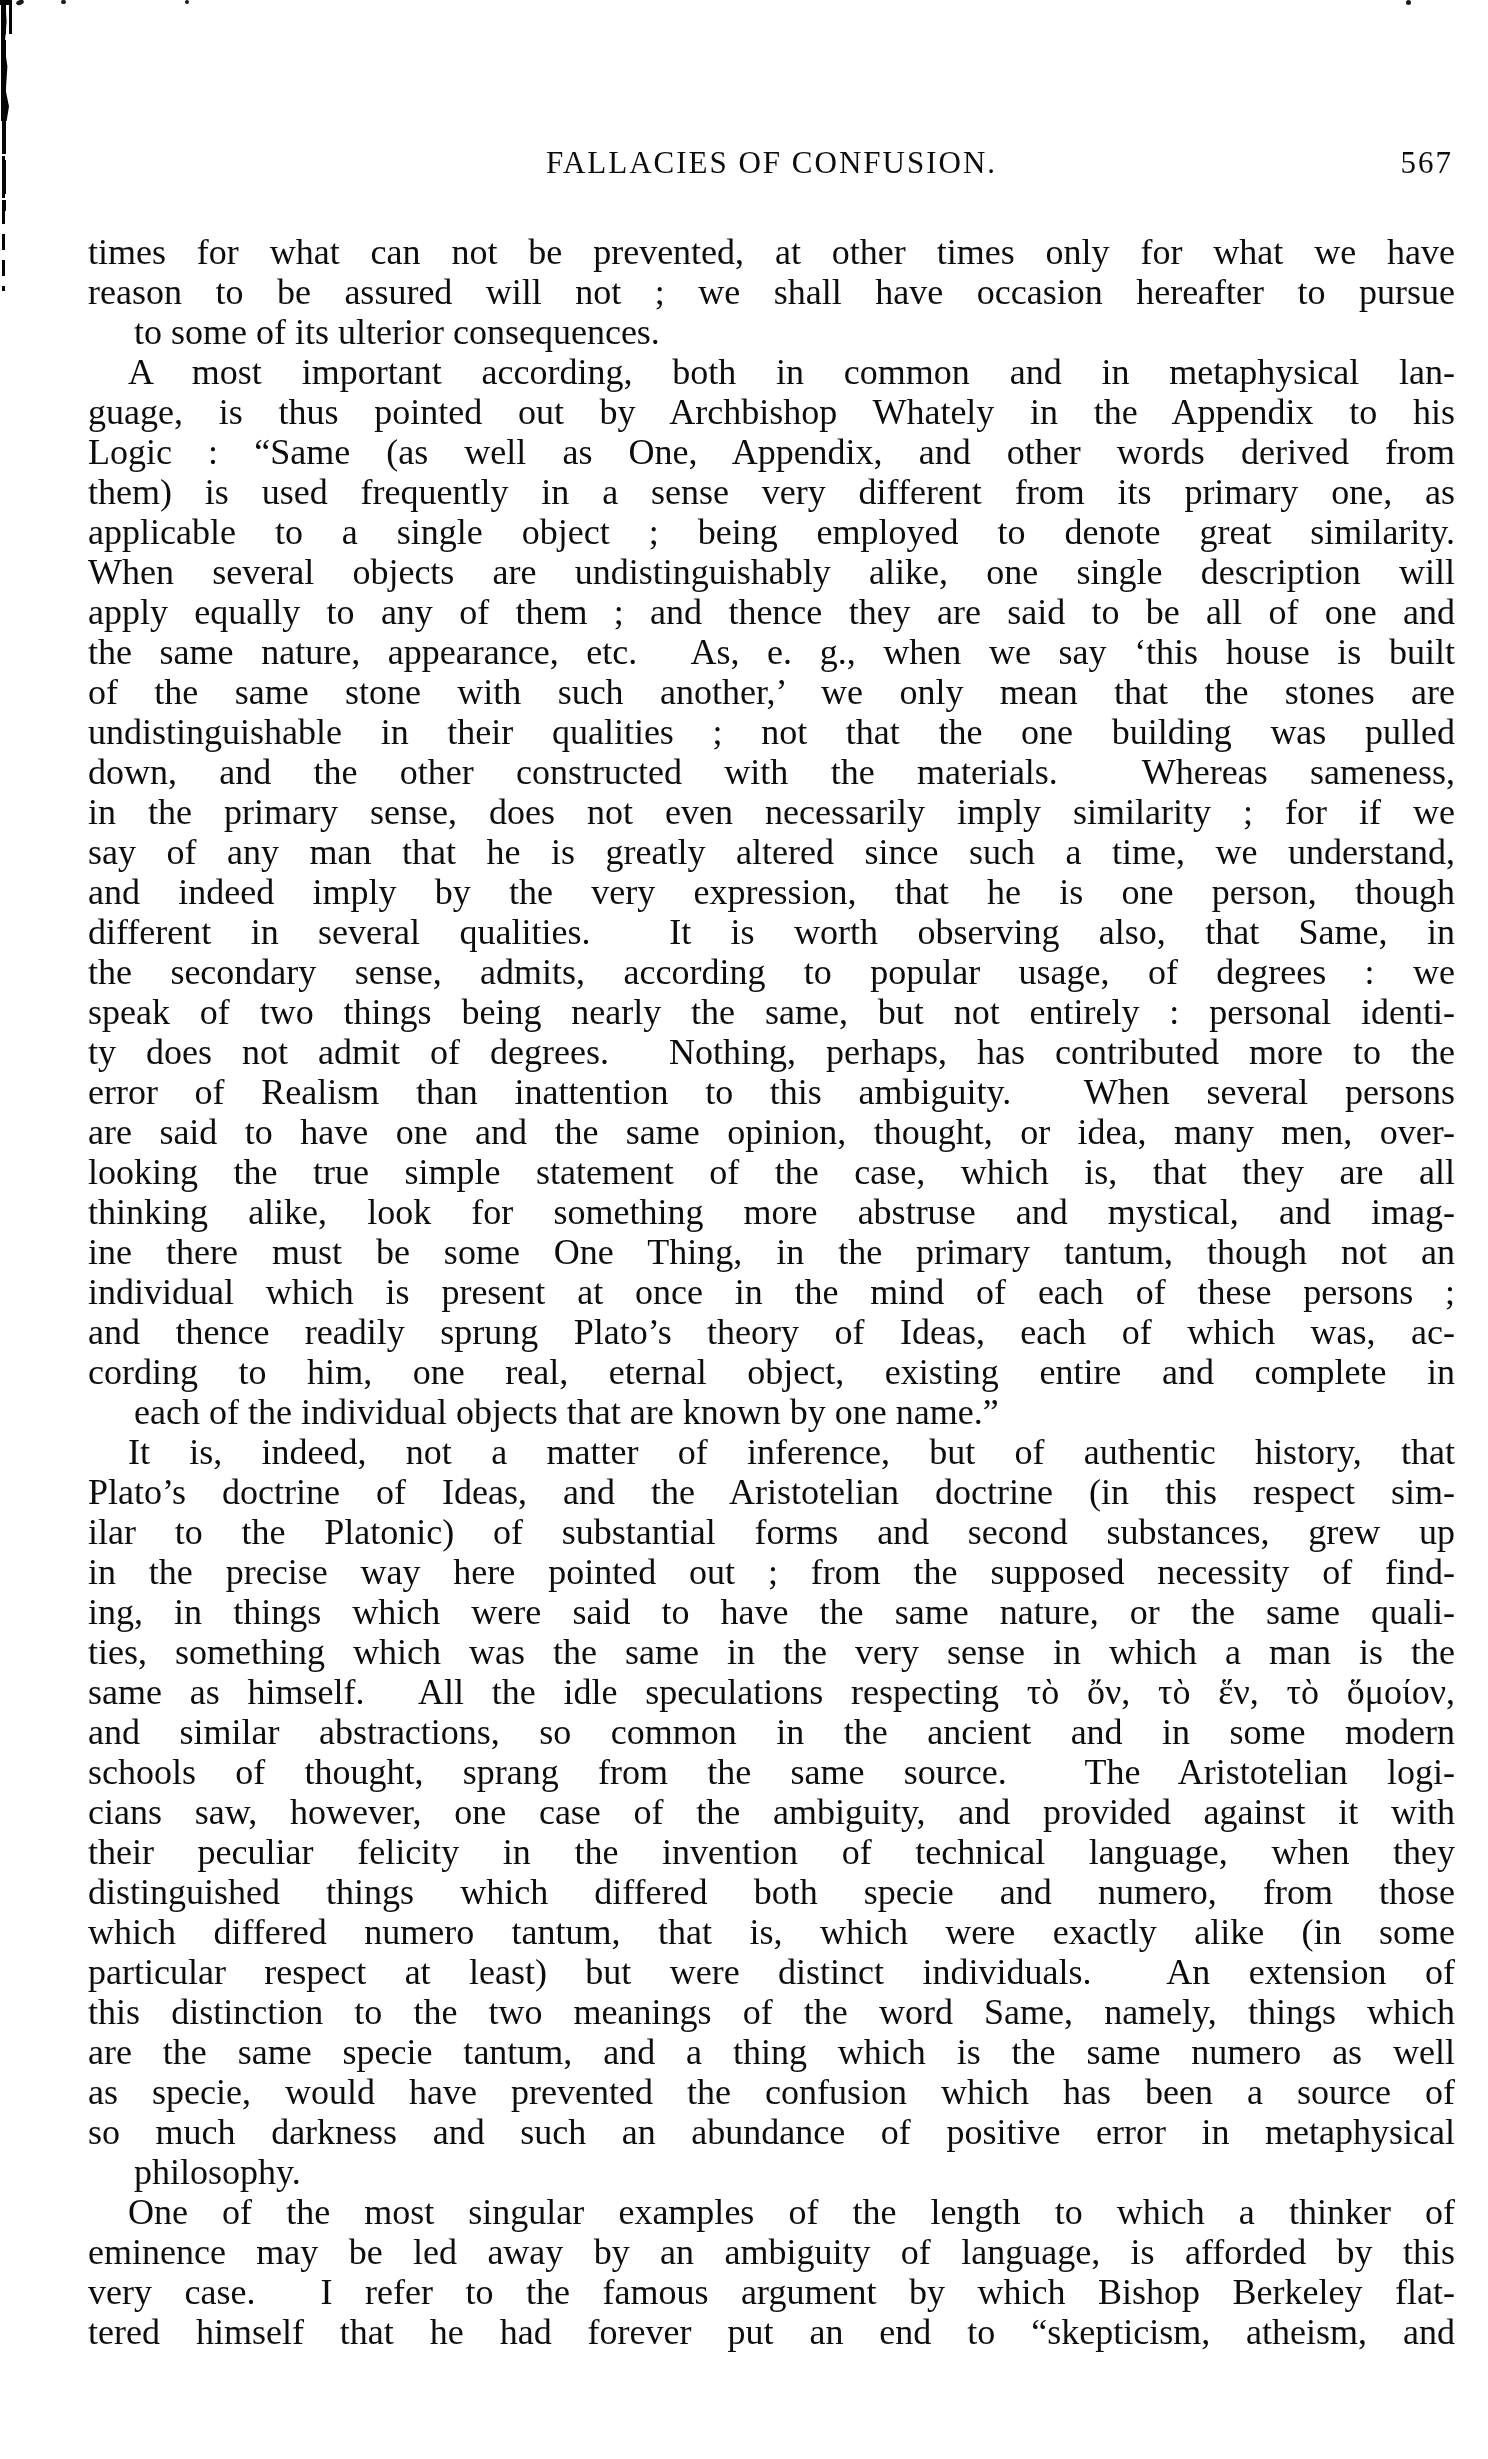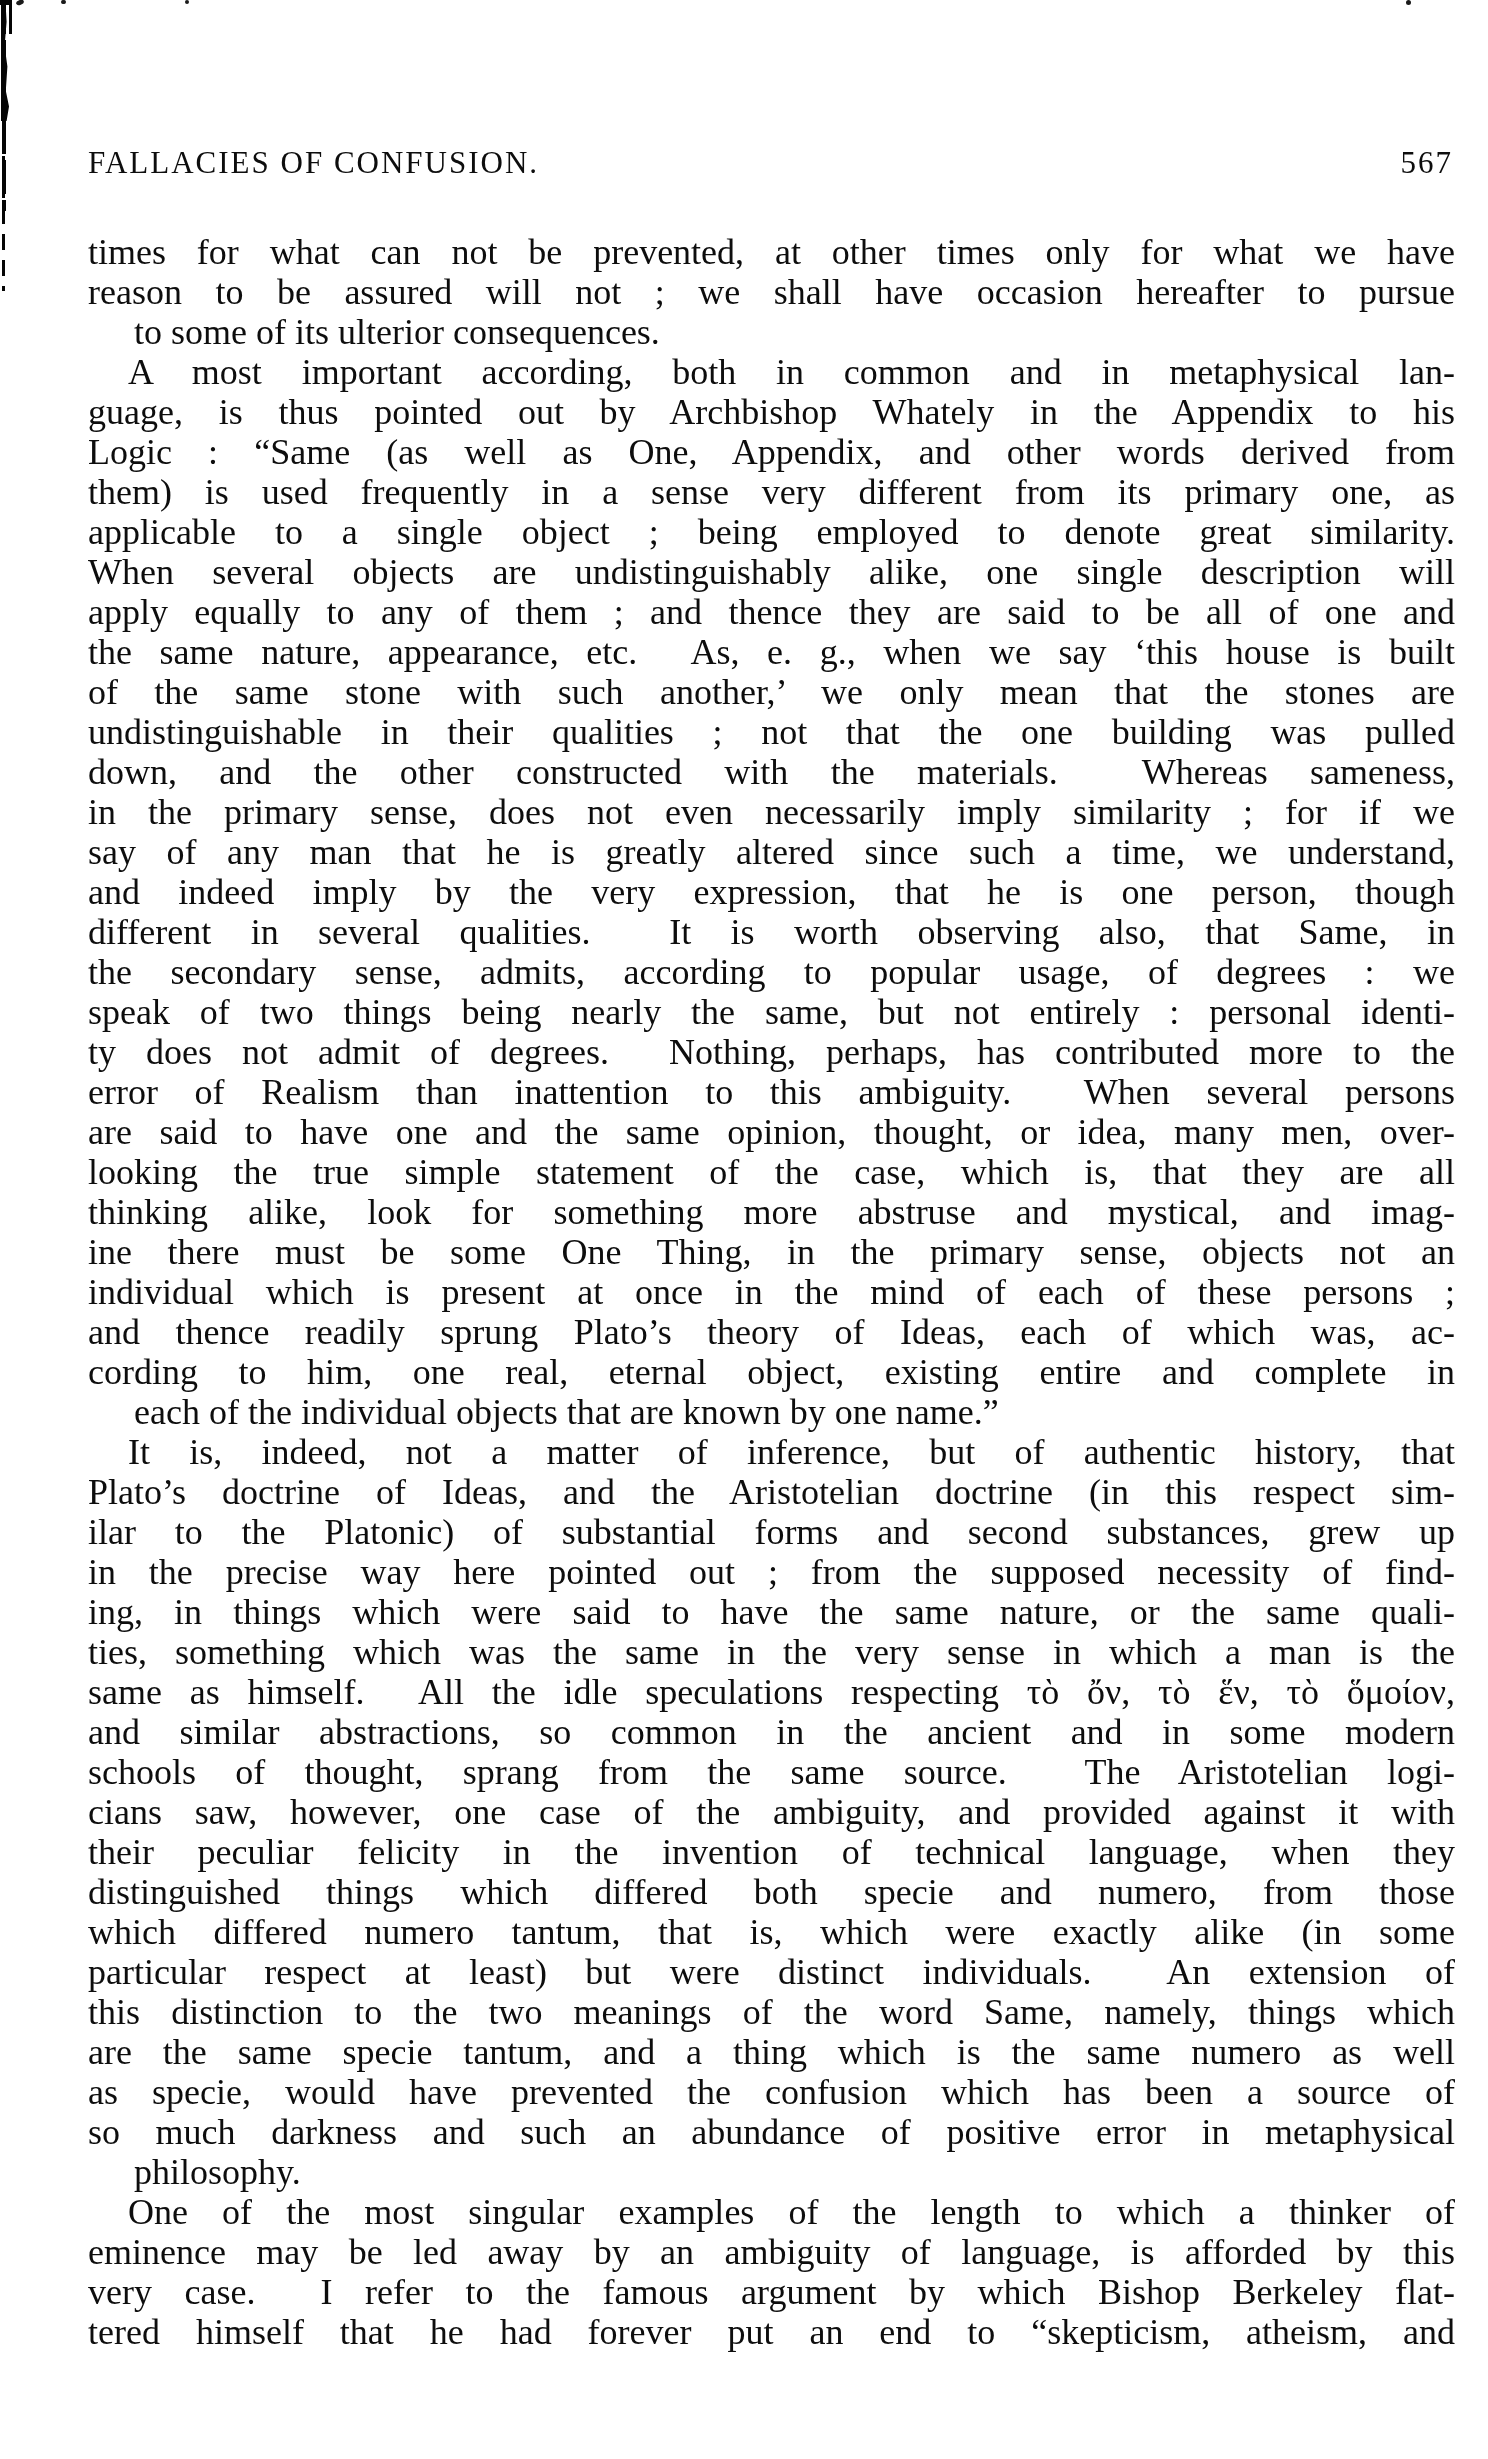--- a/index.html
+++ b/index.html
@@ -21,21 +21,21 @@
     left: 88px;
     top: 145px;
     width: 1367px;
     height: 42px;
   }
   .running-title {
     position: absolute;
     left: 0;
     right: 0;
     top: 0;
-    text-align: left;
+    text-align: center;
     font-size: 31px;
     letter-spacing: 2px;
     white-space: pre;
   }
   .page-number {
     position: absolute;
     right: 2px;
     top: 0;
     font-size: 31px;
     letter-spacing: 2px;
@@ -113,21 +113,21 @@
         <div class="line"><span>say of any man that he is greatly altered since such a time, we understand,</span></div>
         <div class="line"><span>and indeed imply by the very expression, that he is </span><span class="it">one person</span><span>, though</span></div>
         <div class="line"><span>different in several qualities.  It is worth observing also, that Same, in</span></div>
         <div class="line"><span>the secondary sense, admits, according to popular usage, of degrees : we</span></div>
         <div class="line"><span>speak of two things being </span><span class="it">nearly</span><span> the same, but not entirely : personal identi-</span></div>
         <div class="line"><span>ty does not admit of degrees.  Nothing, perhaps, has contributed more to the</span></div>
         <div class="line"><span>error of Realism than inattention to this ambiguity.  When several persons</span></div>
         <div class="line"><span>are said to have </span><span class="it">one and the same</span><span> opinion, thought, or idea, many men, over-</span></div>
         <div class="line"><span>looking the true simple statement of the case, which is, that they are </span><span class="it">all</span></div>
         <div class="line"><span class="it">thinking alike</span><span>, look for something more abstruse and mystical, and imag-</span></div>
-        <div class="line"><span>ine there must be some </span><span class="it">One Thing</span><span>, in the primary sense, objects not an</span></div>
+        <div class="line"><span>ine there must be some </span><span class="it">One Thing</span><span>, in the primary tantum, though not an</span></div>
         <div class="line"><span>individual which is present at once in the mind of each of these persons ;</span></div>
         <div class="line"><span>and thence readily sprung Plato’s theory of Ideas, each of which was, ac-</span></div>
         <div class="line"><span>cording to him, one real, eternal object, existing entire and complete in</span></div>
         <div class="line para-end"><span>each of the individual objects that are known by one name.”</span></div>
       </div>
       <div>
         <div class="line indent"><span>It is, indeed, not a matter of inference, but of authentic history, that</span></div>
         <div class="line"><span>Plato’s doctrine of Ideas, and the Aristotelian doctrine (in this respect sim-</span></div>
         <div class="line"><span>ilar to the Platonic) of substantial forms and second substances, grew up</span></div>
         <div class="line"><span>in the precise way here pointed out ; from the supposed necessity of find-</span></div>

